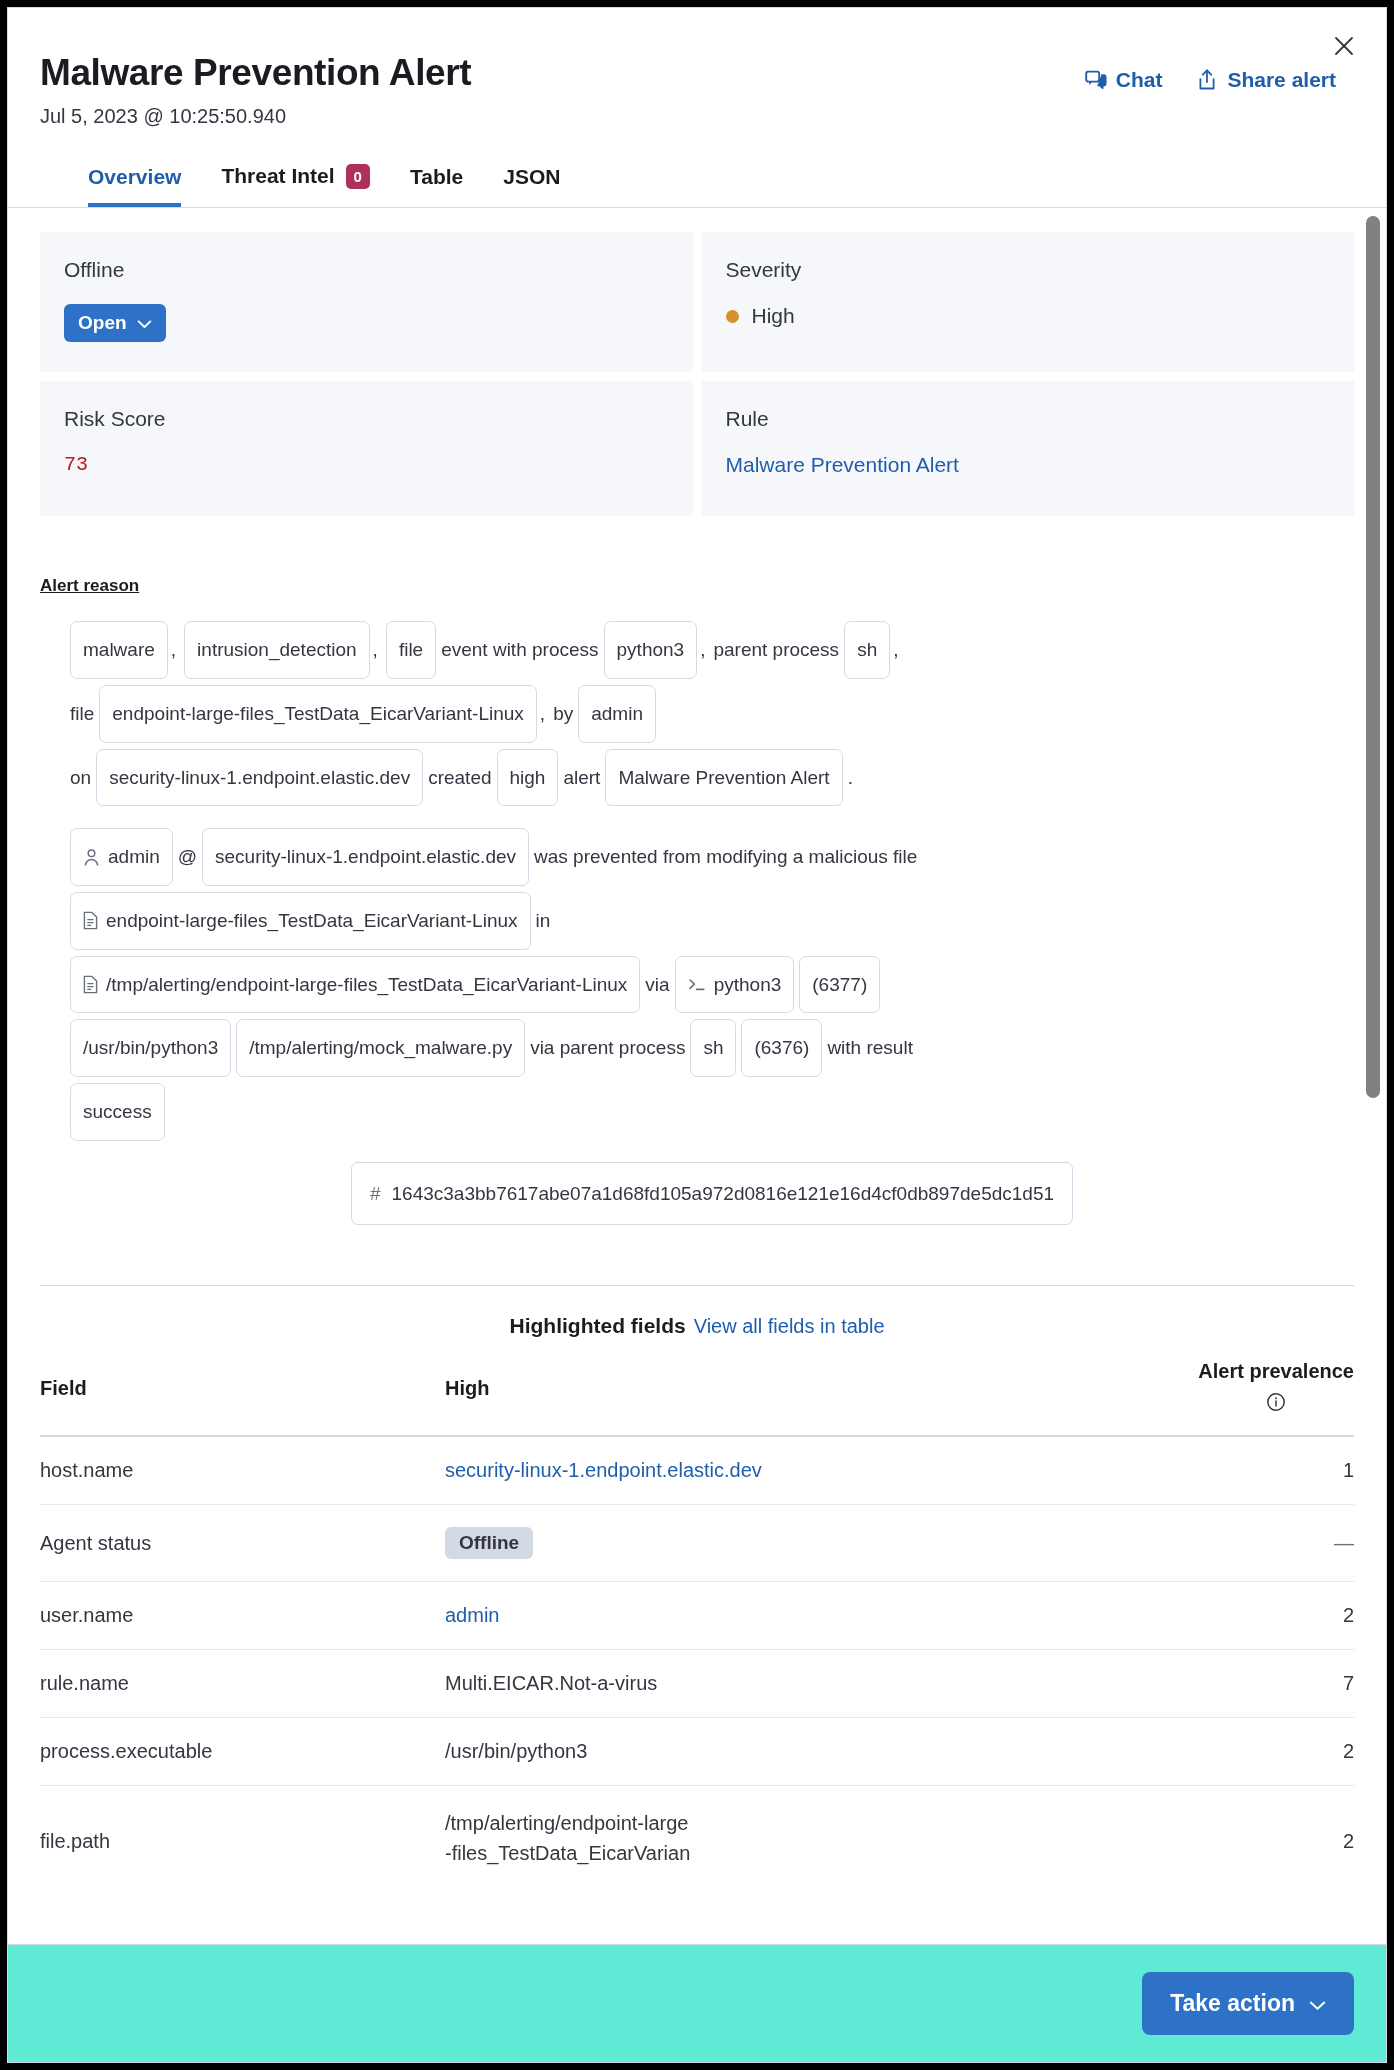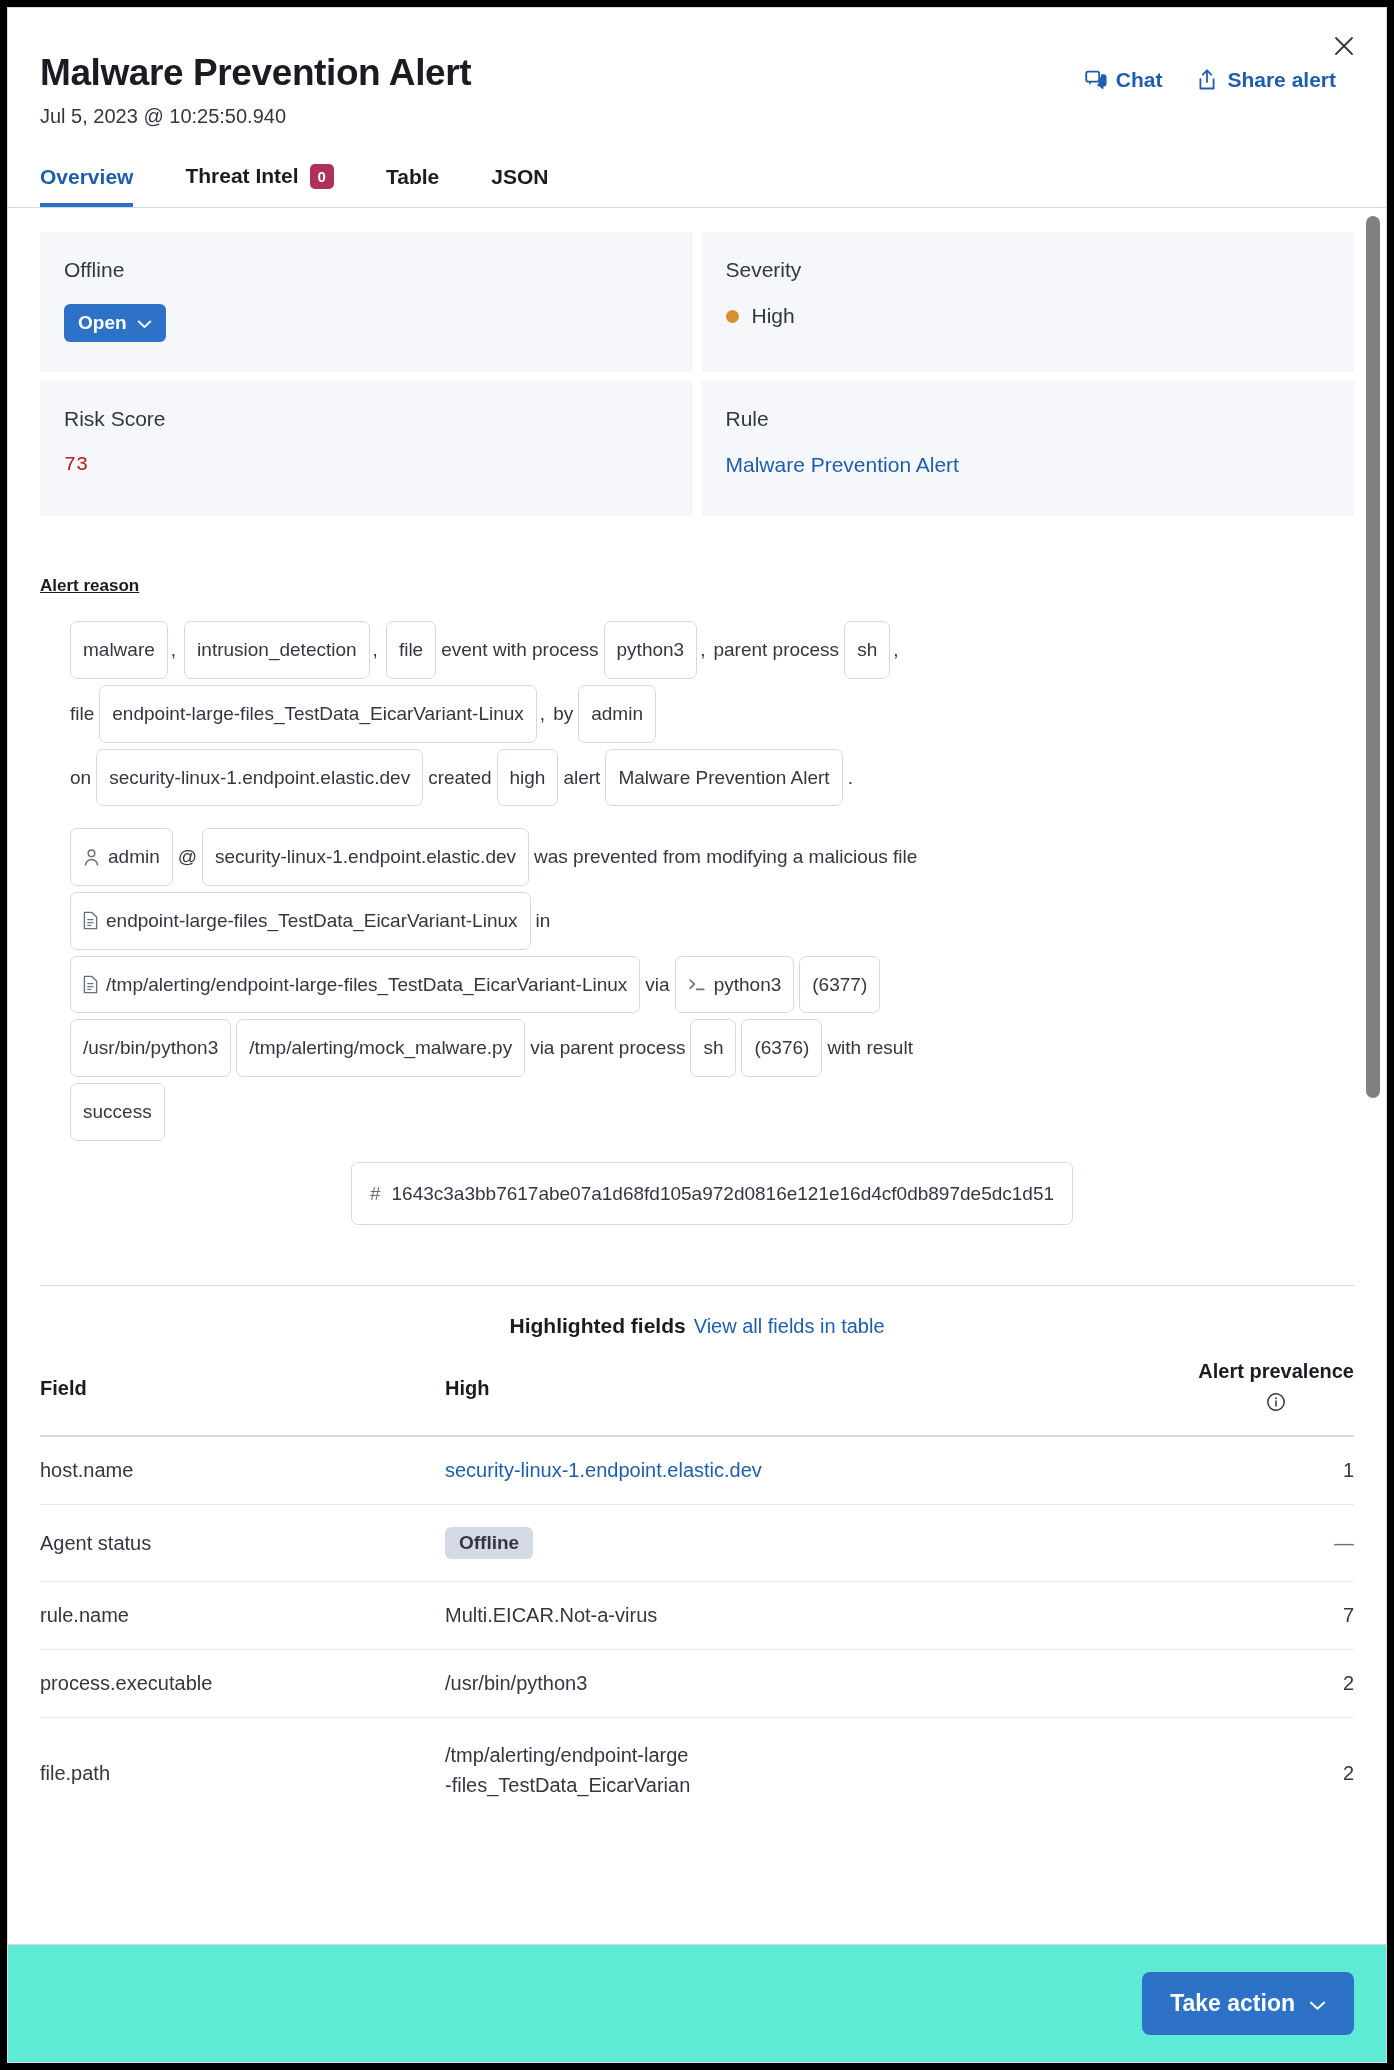--- a/index.html
+++ b/index.html
@@ -74,23 +74,24 @@
   .timestamp {
     font-size: 20px;
     color: #343741;
     margin-top: 10px;
   }
 
   
   .tabs {
     display: flex;
     align-items: flex-end;
-    gap: 12px;
+    gap: 0;
     margin-top: 30px;
     position: relative;
+    margin-left: 48px;
   }
   .tab {
     font-size: 21px;
     font-weight: bold;
     color: #1a1c21;
     padding: 6px 0 14px 0;
     margin-right: 40px;
     cursor: pointer;
     border-bottom: 4px solid transparent;
     display: flex;
@@ -557,20 +558,25 @@
             <td>host.name</td>
             <td><span class="link-val">security-linux-1.endpoint.elastic.dev</span></td>
             <td class="prev">1</td>
           </tr>
           <tr>
             <td>Agent status</td>
             <td><span class="badge-offline">Offline</span></td>
             <td class="prev muted">—</td>
           </tr>
           <tr>
+            <td>user.name</td>
+            <td><span class="link-val">admin</span></td>
+            <td class="prev">2</td>
+          </tr>
+          <tr>
             <td>rule.name</td>
             <td>Multi.EICAR.Not-a-virus</td>
             <td class="prev">7</td>
           </tr>
           <tr>
             <td>process.executable</td>
             <td>/usr/bin/python3</td>
             <td class="prev">2</td>
           </tr>
           <tr>

